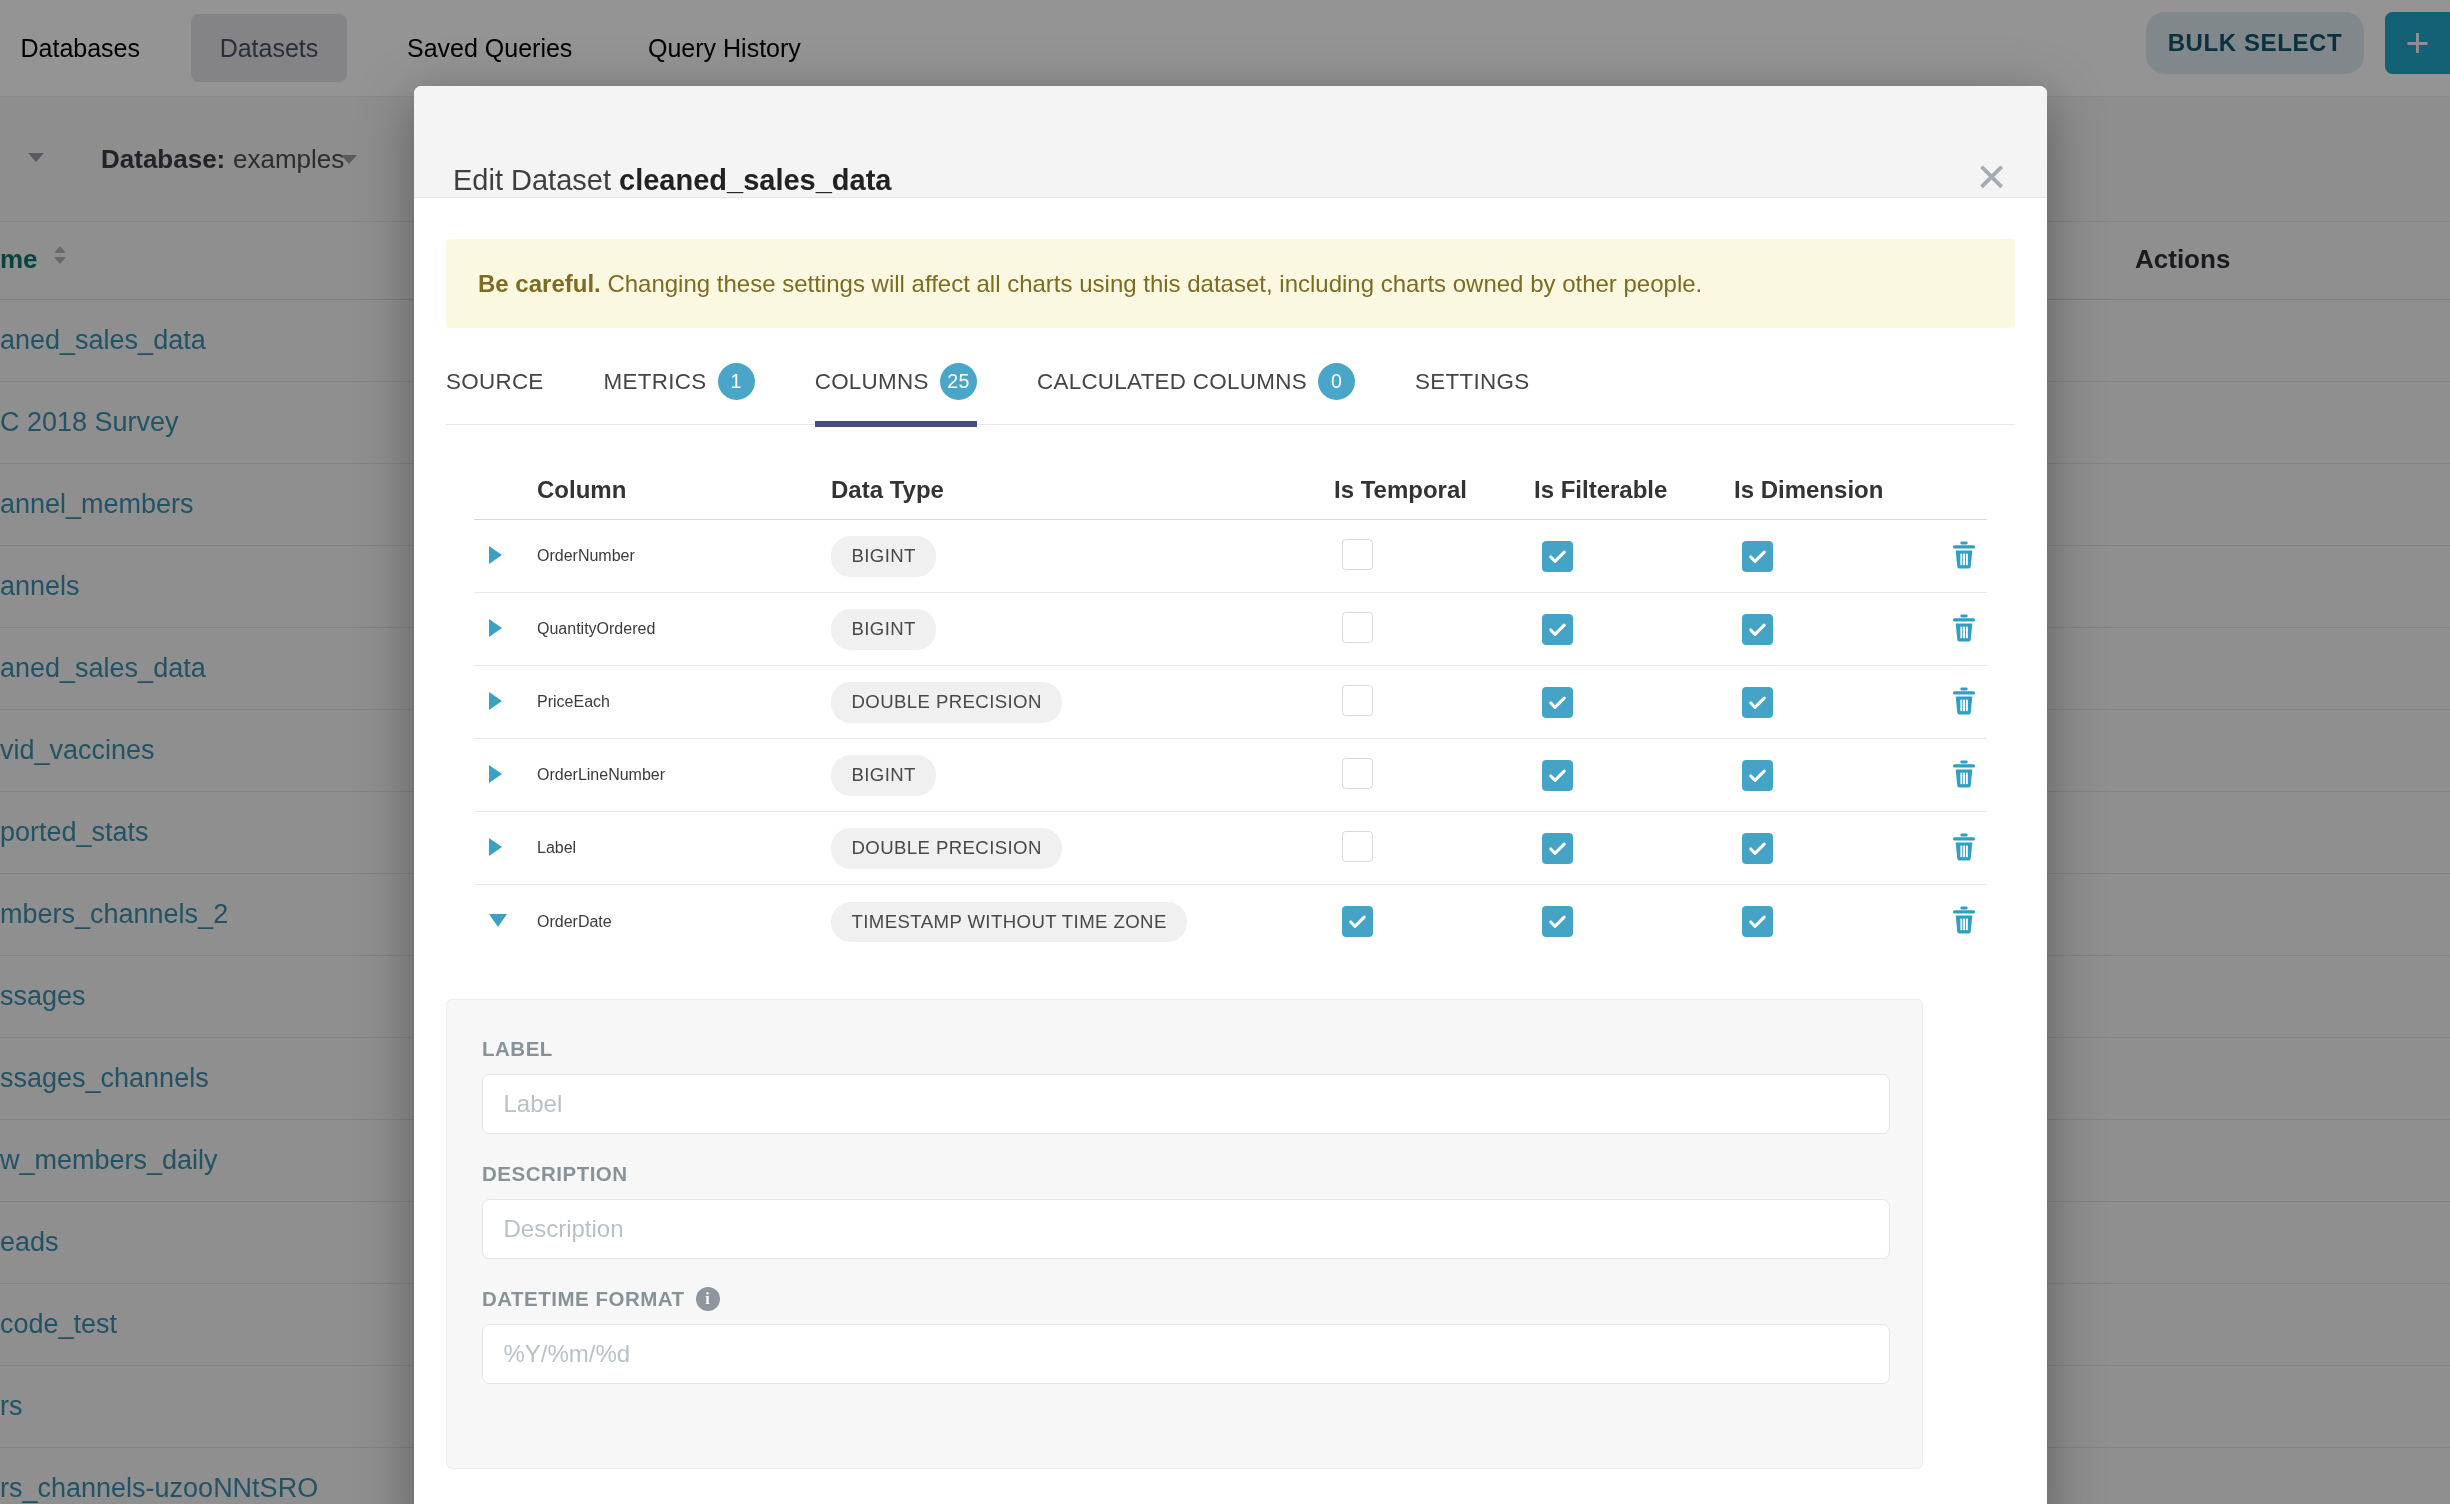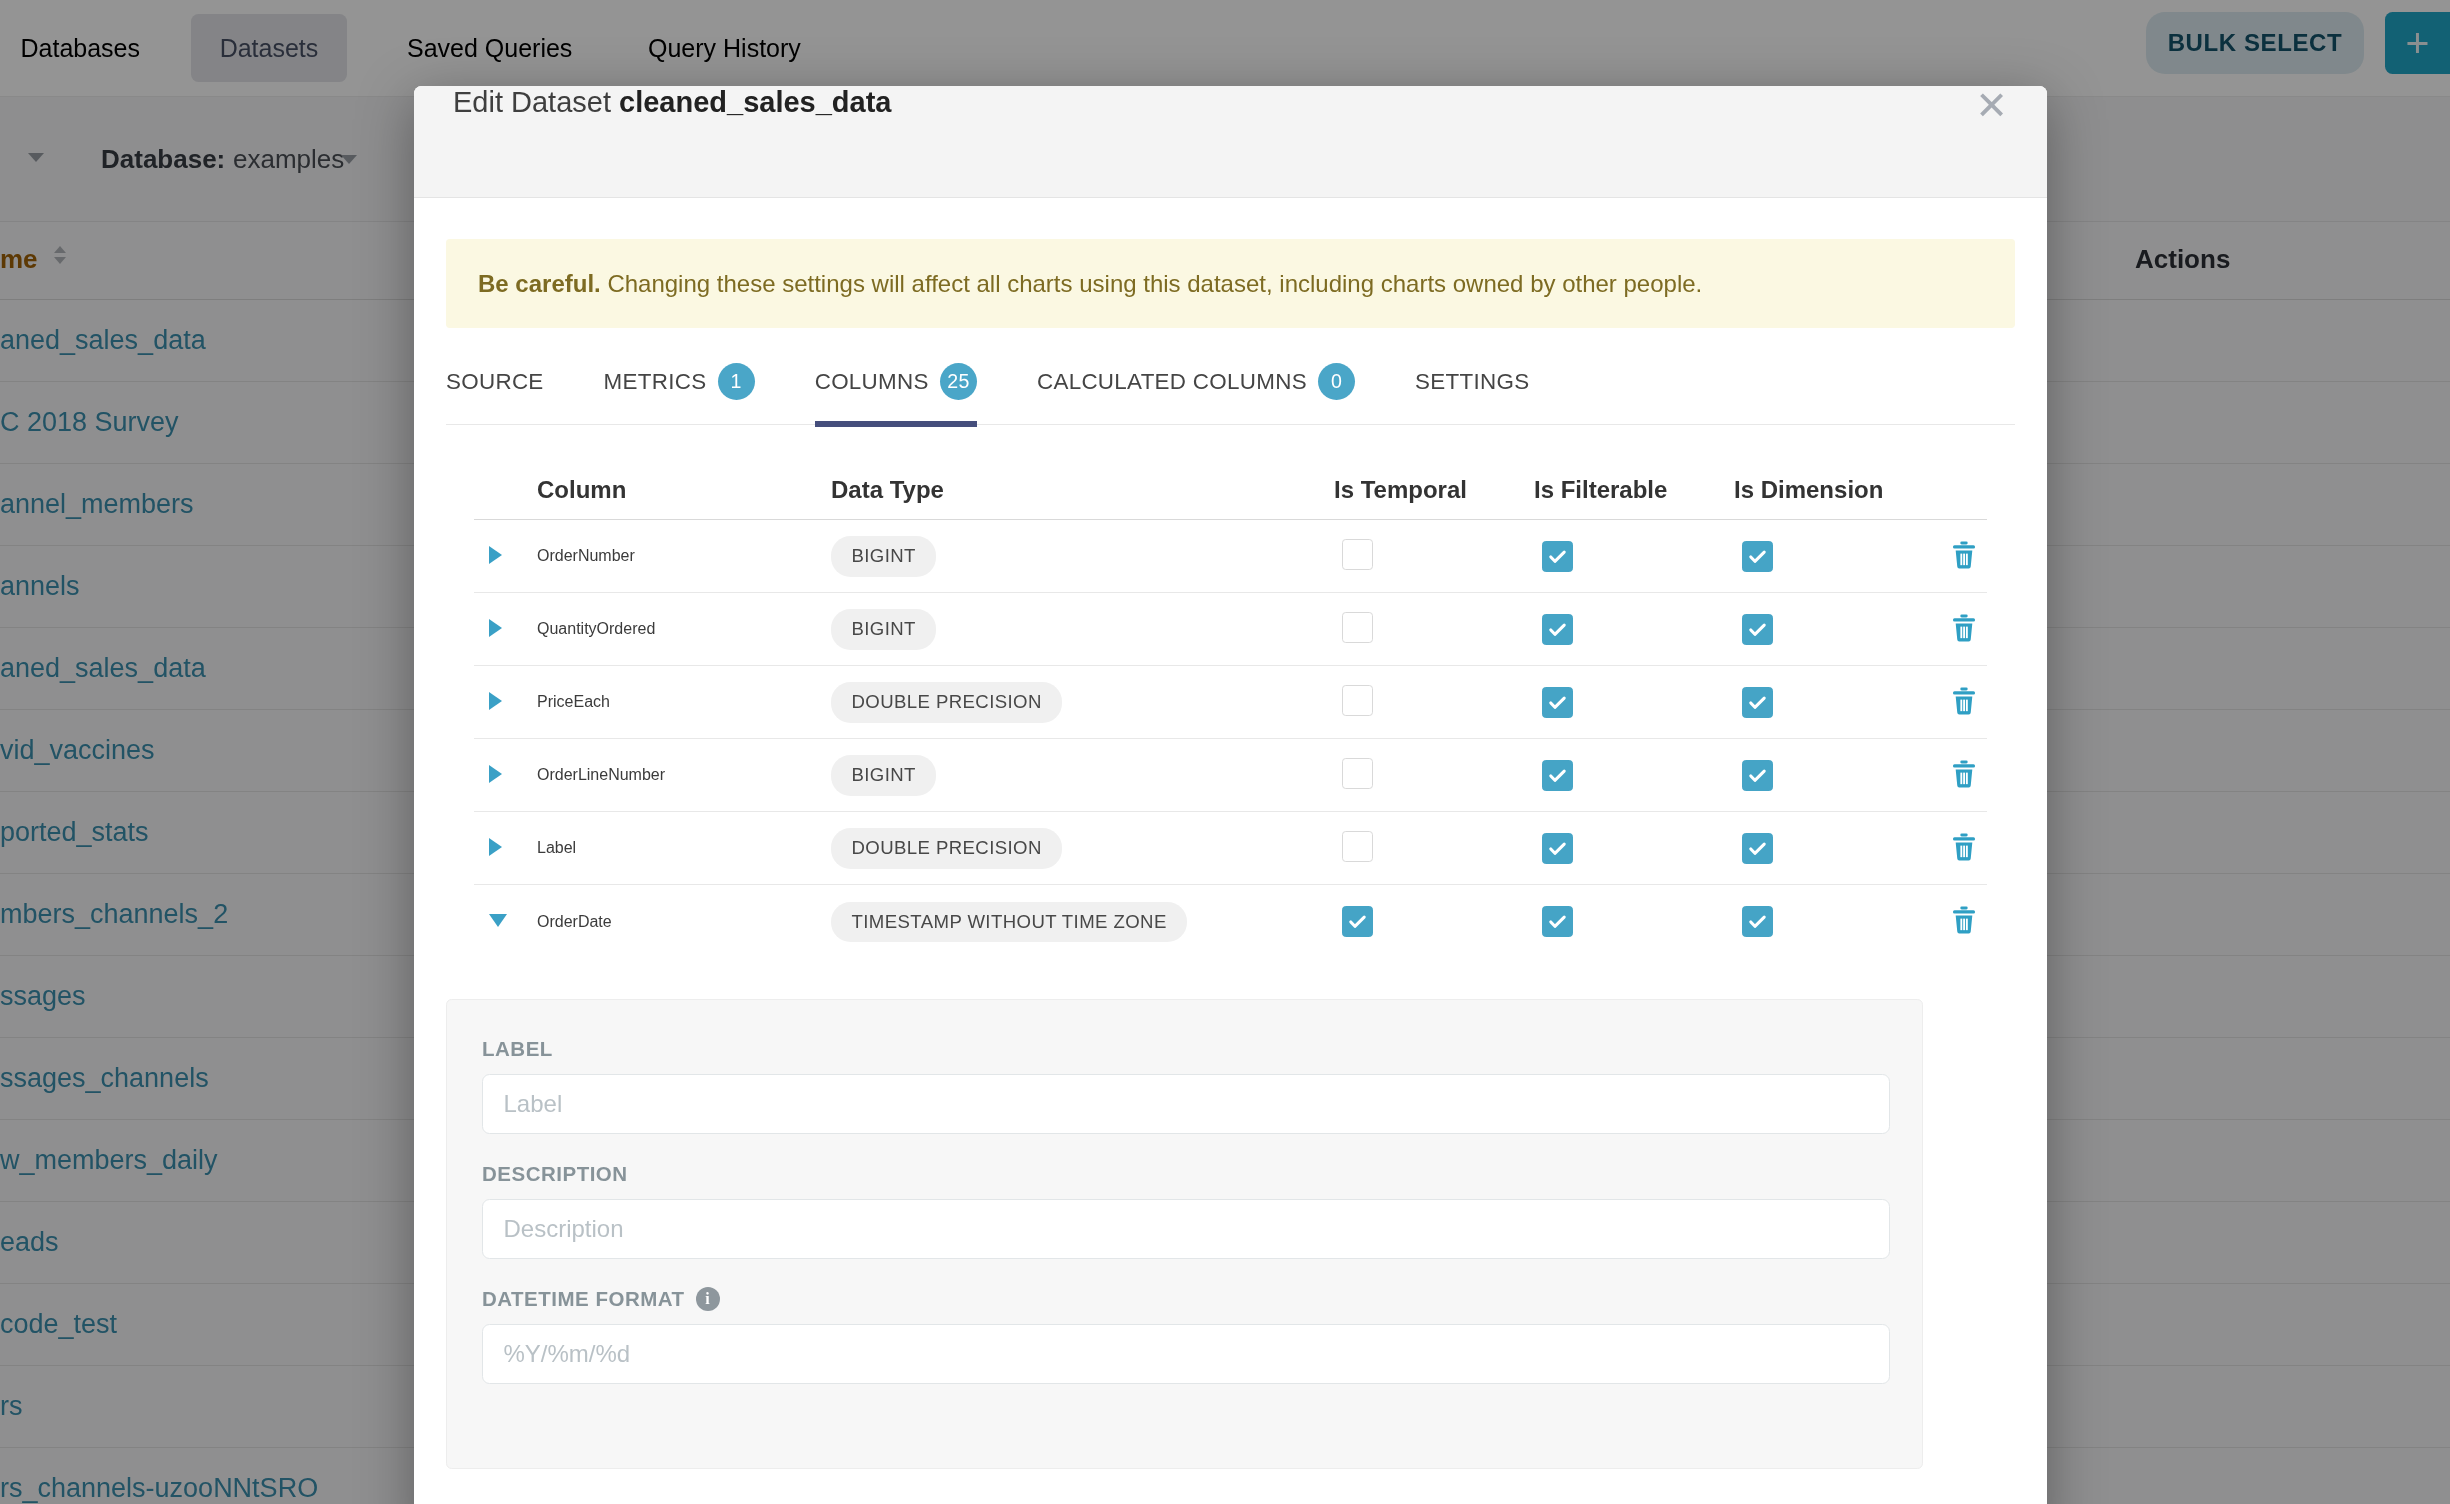--- a/index.html
+++ b/index.html
@@ -25,41 +25,41 @@
   .filterbar { position:absolute; left:0; top:97px; width:100%; height:125px;
     background:#f4f4f6; border-bottom:0.9px solid #e4e4e6; }
   .fcaret { position:absolute; width:0; height:0;
     border-left:8.4px solid transparent; border-right:8.4px solid transparent;
     border-top:9.3px solid #989ea4; }
   .db-label { position:absolute; left:101px; top:47px; font-size:26px; font-weight:700; color:#383d44; }
   .db-value { position:absolute; left:233px; top:47px; font-size:26px; color:#4a4f55; }
 
   .bg-table-header { position:absolute; left:0; top:222px; width:100%; height:78px;
     border-bottom:0.9px solid #d9d9d9; }
-  .bgh-name { position:absolute; left:0; top:22.4px; font-size:26px; font-weight:700; color:#a16207; }
+  .bgh-name { position:absolute; left:0; top:22.4px; font-size:26px; font-weight:700; color:#0f766e; }
   .sort-icon { position:absolute; left:54px; top:24px; display:flex; flex-direction:column; gap:3.7px; }
   .sort-icon i { width:0; height:0; border-left:6.5px solid transparent; border-right:6.5px solid transparent; }
   .sort-icon .up { border-bottom:7.5px solid #b2b6ba; }
   .sort-icon .dn { border-top:7.5px solid #b2b6ba; }
   .bgh-actions { position:absolute; left:2135px; top:22.4px; font-size:26px; font-weight:700; color:#2c2f36; }
 
   .bg-rows { position:absolute; left:0; top:300px; width:100%; }
   .bgrow { width:100%; height:82px; border-bottom:0.9px solid #e2e2e2;
     display:flex; align-items:center; }
   .bglink { font-size:27px; color:var(--link,#3b8fae); text-decoration:none; }
 
   
   .dim { position:absolute; inset:0; background:rgba(0,0,0,0.42); z-index:5; }
 
   
   .modal { position:absolute; left:414px; top:86px; width:1633px; height:1454px;
     background:#ffffff; border-radius:7.5px 7.5px 0 0; z-index:10;
     box-shadow:0 13px 56px rgba(0,0,0,0.35); }
   .m-header { height:112px; background:#f4f4f4; border-bottom:0.9px solid #e4e4e4;
-    border-radius:7.5px 7.5px 0 0; display:flex; align-items:flex-start; padding:0 39px; }
+    border-radius:7.5px 7.5px 0 0; display:flex; align-items:flex-end; padding:0 39px; }
   .m-title { font-size:29px; color:#3f3f3f; }
   .m-title b { font-weight:700; color:#222; }
   .m-close { margin-left:auto; font-size:39px; color:#a6abb3; line-height:1; cursor:pointer; }
 
   .m-body { padding:41px 32px 37px 32px; }
 
   .warning { background:var(--warning-bg,#fbf8e2); color:var(--warning-text,#7d6b22);
     border-radius:3.7px; padding:27px 32px; font-size:24px; line-height:35px; }
   .warning b { font-weight:700; }
 

